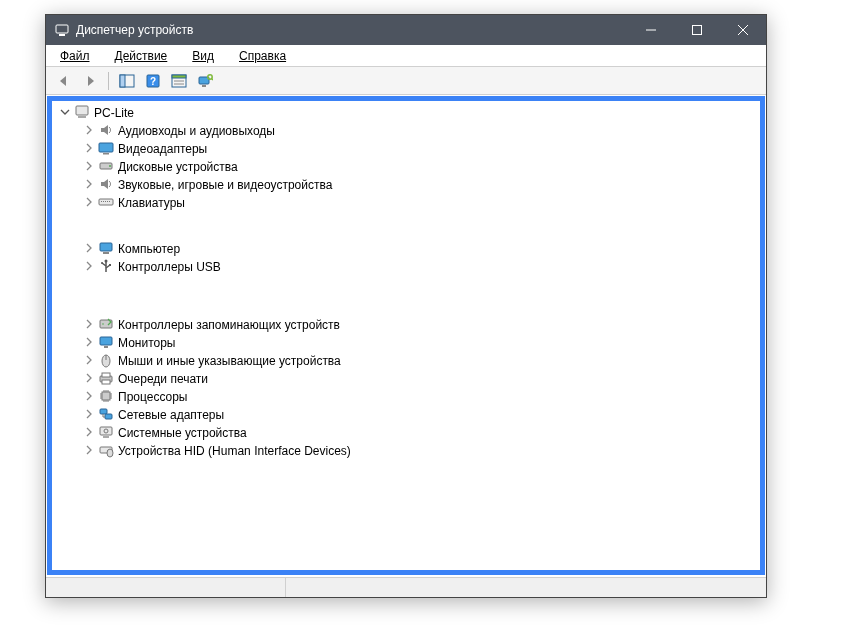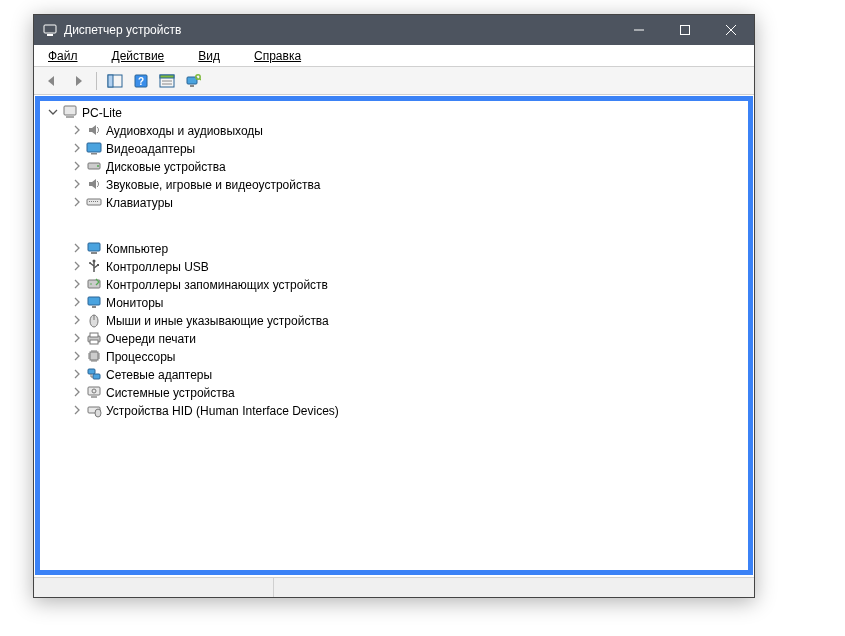--- a/index.html
+++ b/index.html
@@ -6,21 +6,21 @@
   body {
     font-family: 'Segoe UI', Tahoma, sans-serif;
     font-size: 12px;
     background: #fff;
     width: 845px;
     height: 636px;
     overflow: hidden;
   }
   .outer {
     position: absolute;
-    left: 33px;
+    left: 45px;
     top: 14px;
     width: 722px;
     height: 584px;
     border: 1px solid #444;
     background: #fff;
     box-shadow: 0 4px 20px rgba(0,0,0,0.3);
   }
   
   .titlebar {
     height: 30px;
@@ -43,21 +43,21 @@
   }
   .winbtn svg { stroke: #fff; fill: none; }
   
   .menubar {
     height: 22px;
     background: #fff;
     border-bottom: 1px solid #d0d0d0;
     display: flex;
     align-items: center;
     padding-left: 6px;
-    gap: 18px;
+    gap: 9px;
   }
   .menuitem {
     padding: 2px 8px;
     font-size: 12px;
     cursor: default;
   }
   .menuitem .ul { text-decoration: underline; }
   
   .toolbar {
     height: 28px;
@@ -331,21 +331,21 @@
               <svg width="16" height="16" viewBox="0 0 16 16">
                 <line x1="8" y1="2" x2="8" y2="14" stroke="#555" stroke-width="1.5"></line>
                 <circle cx="8" cy="3" r="1.5" fill="#555"></circle>
                 <path d="M8 8 L4 5 M8 10 L12 7" stroke="#555" stroke-width="1.5" fill="none"></path>
                 <circle cx="4" cy="5" r="1" fill="#555"></circle>
                 <rect x="11" y="6" width="2" height="2" fill="#555"></rect>
               </svg>
             </span>
             <span class="label">Контроллеры USB</span>
           </div>
-          <div class="node" style="padding-left: 28px;">
+          <div class="node" style="padding-left: 28px; margin-top: 40px;">
             <span class="exp">
               <svg width="10" height="10" viewBox="0 0 10 10">
                 <path d="M3 1 L7 5 L3 9" fill="none" stroke="#888" stroke-width="1.3"></path>
               </svg>
             </span>
             <span class="icon">
               <svg width="16" height="16" viewBox="0 0 16 16">
                 <rect x="2" y="4" width="12" height="8" rx="1" fill="#ccc" stroke="#777"></rect>
                 <circle cx="5" cy="8" r="0.8" fill="#5a5"></circle>
                 <path d="M10 3l3 3-3 3" fill="none" stroke="#5a5" stroke-width="1.3"></path>

